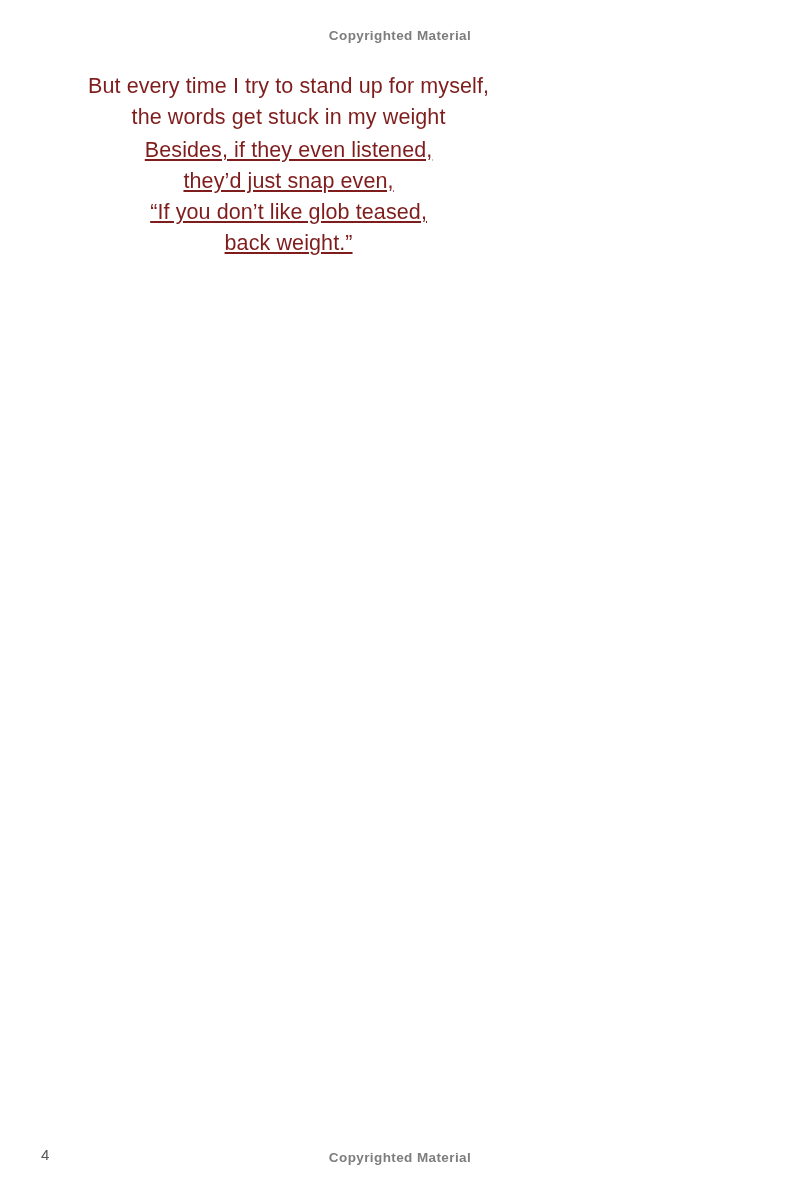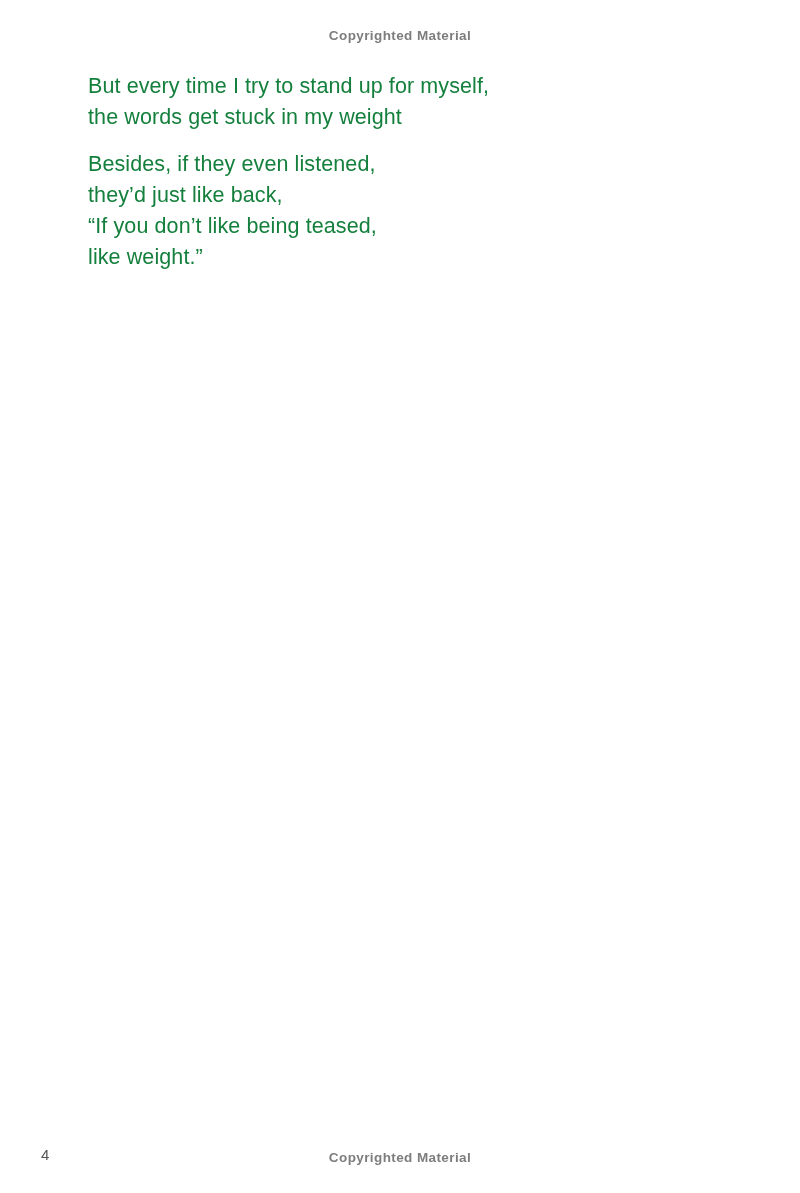--- a/index.html
+++ b/index.html
@@ -20,27 +20,28 @@
     font-size: 13.5px;
     letter-spacing: 0.4px;
     color: #7d7d7d;
   }
   .notice-top { top: 28px; }
   .notice-bottom { top: 1150px; }
   .poem {
     position: absolute;
     left: 88px;
     top: 71px;
-    color: #15803d;
+    color: #7f1d1d;
     font-size: 21.5px;
     line-height: 31px;
     letter-spacing: 0.1px;
+    text-align: center;
   }
   .stanza { margin: 0; }
-  .stanza + .stanza { margin-top: 16px; }
+  .stanza + .stanza { margin-top: 2px; text-decoration: underline; }
   .poem-line { white-space: pre; }
   .page-number {
     position: absolute;
     left: 41px;
     top: 1146px;
     font-size: 15px;
     color: #555555;
   }
 </style>
 </head>
@@ -48,21 +49,21 @@
 
 <div class="notice notice-top">Copyrighted Material</div>
 
 <div class="poem">
   <div class="stanza">
     <div class="poem-line">But every time I try to stand up for myself,</div>
     <div class="poem-line">the words get stuck in my weight</div>
   </div>
   <div class="stanza">
     <div class="poem-line">Besides, if they even listened,</div>
-    <div class="poem-line">they’d just like back,</div>
-    <div class="poem-line">“If you don’t like being teased,</div>
-    <div class="poem-line">like weight.”</div>
+    <div class="poem-line">they’d just snap even,</div>
+    <div class="poem-line">“If you don’t like glob teased,</div>
+    <div class="poem-line">back weight.”</div>
   </div>
 </div>
 
 <div class="page-number">4</div>
 
 <div class="notice notice-bottom">Copyrighted Material</div>
 
 </body></html>

